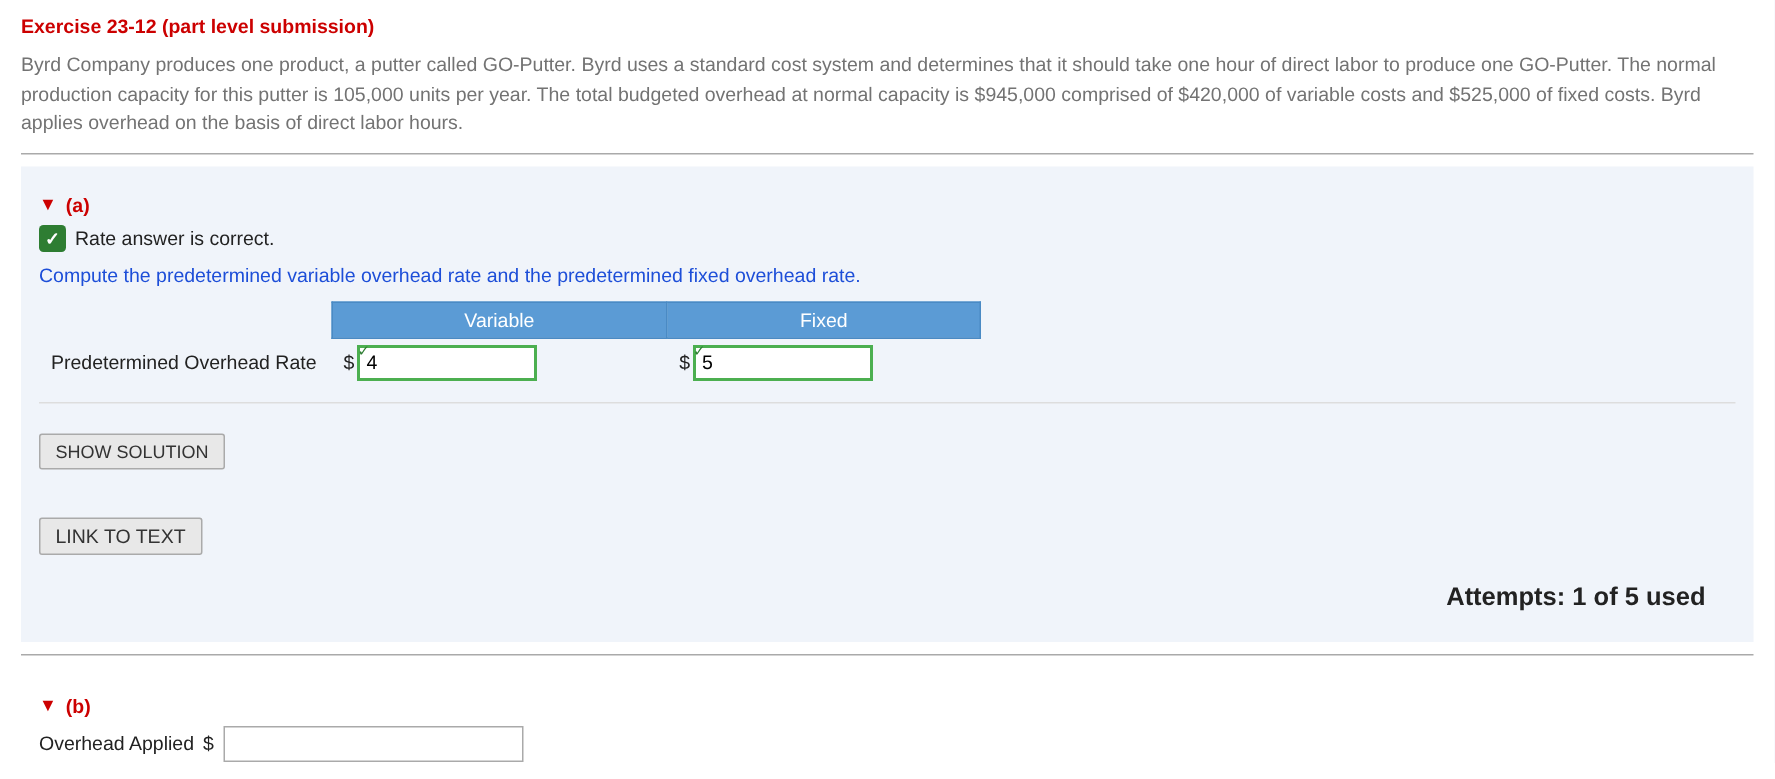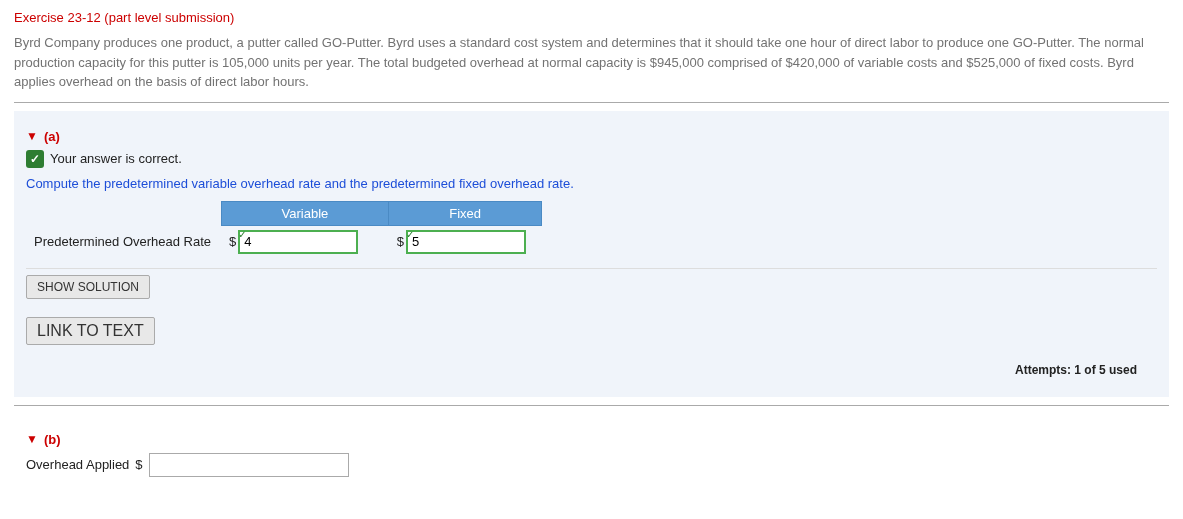--- a/index.html
+++ b/index.html
@@ -10,21 +10,21 @@
       background: #fff;
       width: 1183px;
     }
 
     .main-container {
       padding: 10px 14px;
     }
 
     .exercise-title {
       color: #cc0000;
-      font-weight: normal;
+      font-weight: bold;
       font-size: 13px;
       margin-bottom: 8px;
     }
 
     .exercise-description {
       font-size: 13px;
       line-height: 1.5;
       color: #737373;
       margin-bottom: 10px;
     }
@@ -84,21 +84,21 @@
     .overhead-table {
       border-collapse: collapse;
       margin-bottom: 10px;
       width: auto;
     }
 
     .overhead-table th {
       background: #5b9bd5;
       color: white;
       text-align: center;
-      padding: 4px 60px;
+      padding: 4px 88px;
       font-size: 13px;
       font-weight: normal;
       border: 1px solid #4a8ac4;
     }
 
     .overhead-table td {
       padding: 4px 8px;
       font-size: 13px;
       vertical-align: middle;
     }
@@ -135,52 +135,52 @@
       font-size: 13px;
       width: 200px;
       outline: none;
       height: 24px;
     }
 
     .buttons-row {
       display: flex;
       gap: 22px;
       margin: 8px 0;
-      padding: 6px 0;
+      padding: 20px 0;
       border-top: 1px solid #ddd;
     }
 
     .action-btn {
       background: #e8e8e8;
       border: 1px solid #aaa;
       padding: 4px 10px;
       font-size: 12px;
       cursor: pointer;
       color: #333;
       border-radius: 2px;
     }
 
     .link-btn {
       background: #e8e8e8;
       border: 1px solid #aaa;
       padding: 4px 10px;
-      font-size: 16px;
+      font-size: 13px;
       cursor: pointer;
       color: #333;
       border-radius: 2px;
     }
 
     .link-row {
       padding: 4px 0 8px 0;
     }
 
     .attempts-row {
       text-align: right;
       padding: 10px 20px;
-      font-size: 12px;
+      font-size: 17px;
       font-weight: bold;
       color: #222;
     }
 
     .section-a {
       background: #f0f4fa;
       padding: 10px 12px;
       margin-bottom: 0;
     }
 
@@ -223,21 +223,21 @@
 
   <div class="section-a">
 
     <div class="part-header">
       <span class="part-arrow">▼</span>
       <span class="part-label">(a)</span>
     </div>
 
     <div class="correct-banner">
       <span class="check-icon">✓</span>
-      <span>Your answer is correct.</span>
+      <span>Rate answer is correct.</span>
     </div>
 
     <p class="instruction-text">Compute the predetermined variable overhead rate and the predetermined fixed overhead rate.</p>
 
     <table class="overhead-table">
       <thead>
         <tr class="col-header-row">
           <th style="background:transparent;border:none;padding:0;min-width:180px;"></th>
           <th>Variable</th>
           <th>Fixed</th>

